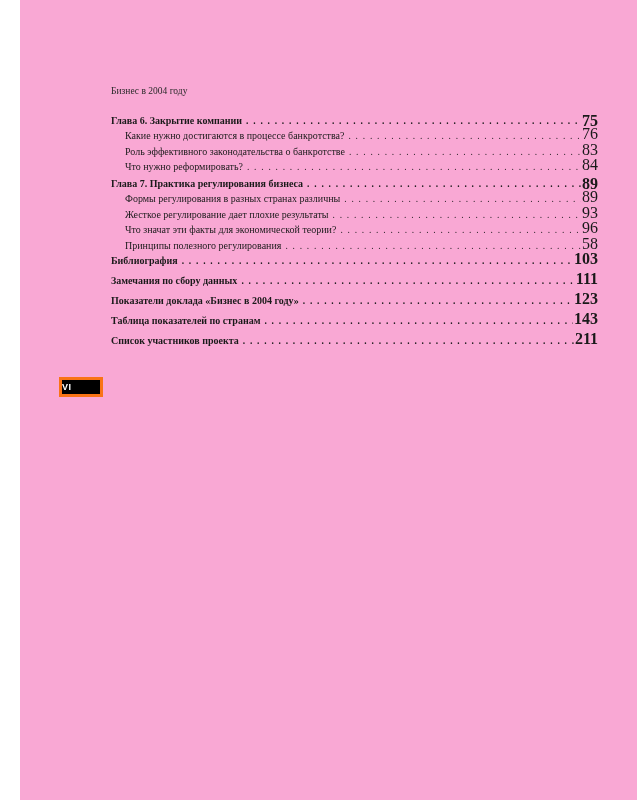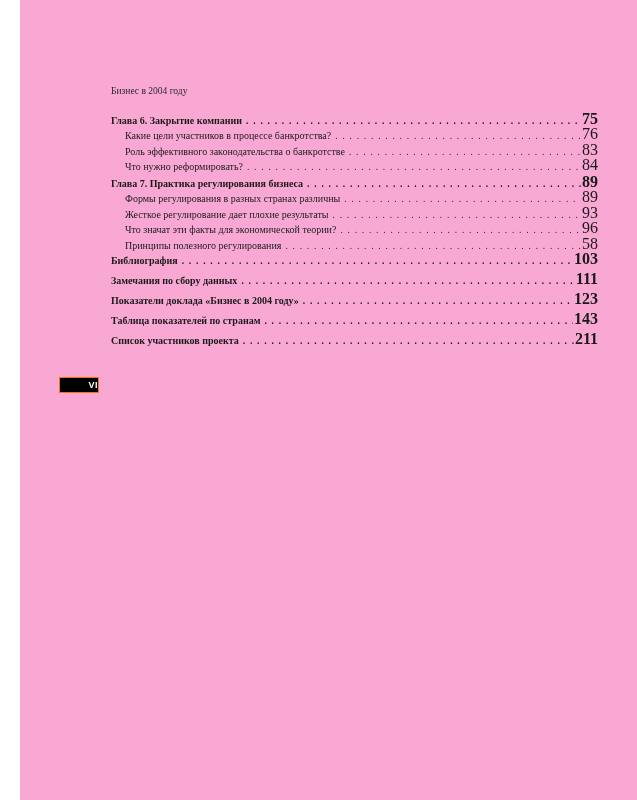--- a/index.html
+++ b/index.html
@@ -26,21 +26,21 @@
     top: 113px;
     width: 487px;
   }
   .row {
     display: flex;
     align-items: baseline;
     height: 15.4px;
     font-size: 10px;
     line-height: 12px;
   }
-  .row.chapter { font-weight: 700; }
+  .row.chapter { font-weight: 700; align-items: center; }
   .row.sub .label { padding-left: 14px; }
   .row.standalone { font-weight: 700; height: 20.1px; }
   .row.gap { margin-top: 1.5px; }
   .label { white-space: nowrap; }
   .leader {
     flex: 1;
     overflow: hidden;
     white-space: nowrap;
     text-align: right;
     margin: 0 1px 0 4px;
@@ -54,24 +54,24 @@
     font-size: 16px;
     white-space: nowrap;
   }
   .folio {
     position: absolute;
     left: 39px;
     top: 377px;
     width: 38px;
     height: 14px;
     background: #000000;
-    border: 1px solid #f97316;
+    border: 3px solid #f97316;
     display: flex;
     align-items: center;
-    justify-content: flex-end;
+    justify-content: flex-start;
     color: #ffffff;
     font-family: "Liberation Sans", sans-serif;
     font-size: 9px;
     font-weight: 700;
     letter-spacing: 0.5px;
   }
 </style>
 </head>
 <body>
 
@@ -81,21 +81,21 @@
 
   <div class="toc">
 
     <div class="row chapter">
       <span class="label">Глава 6. Закрытие компании</span>
       <span class="leader"></span>
       <span class="pagenum">75</span>
     </div>
 
     <div class="row sub">
-      <span class="label">Какие цели участников в процессе банкротства?</span>
+      <span class="label">Какие нужно достигаются в процессе банкротства?</span>
       <span class="leader"></span>
       <span class="pagenum">76</span>
     </div>
 
     <div class="row sub">
       <span class="label">Роль эффективного законодательства о банкротстве</span>
       <span class="leader"></span>
       <span class="pagenum">83</span>
     </div>
 

